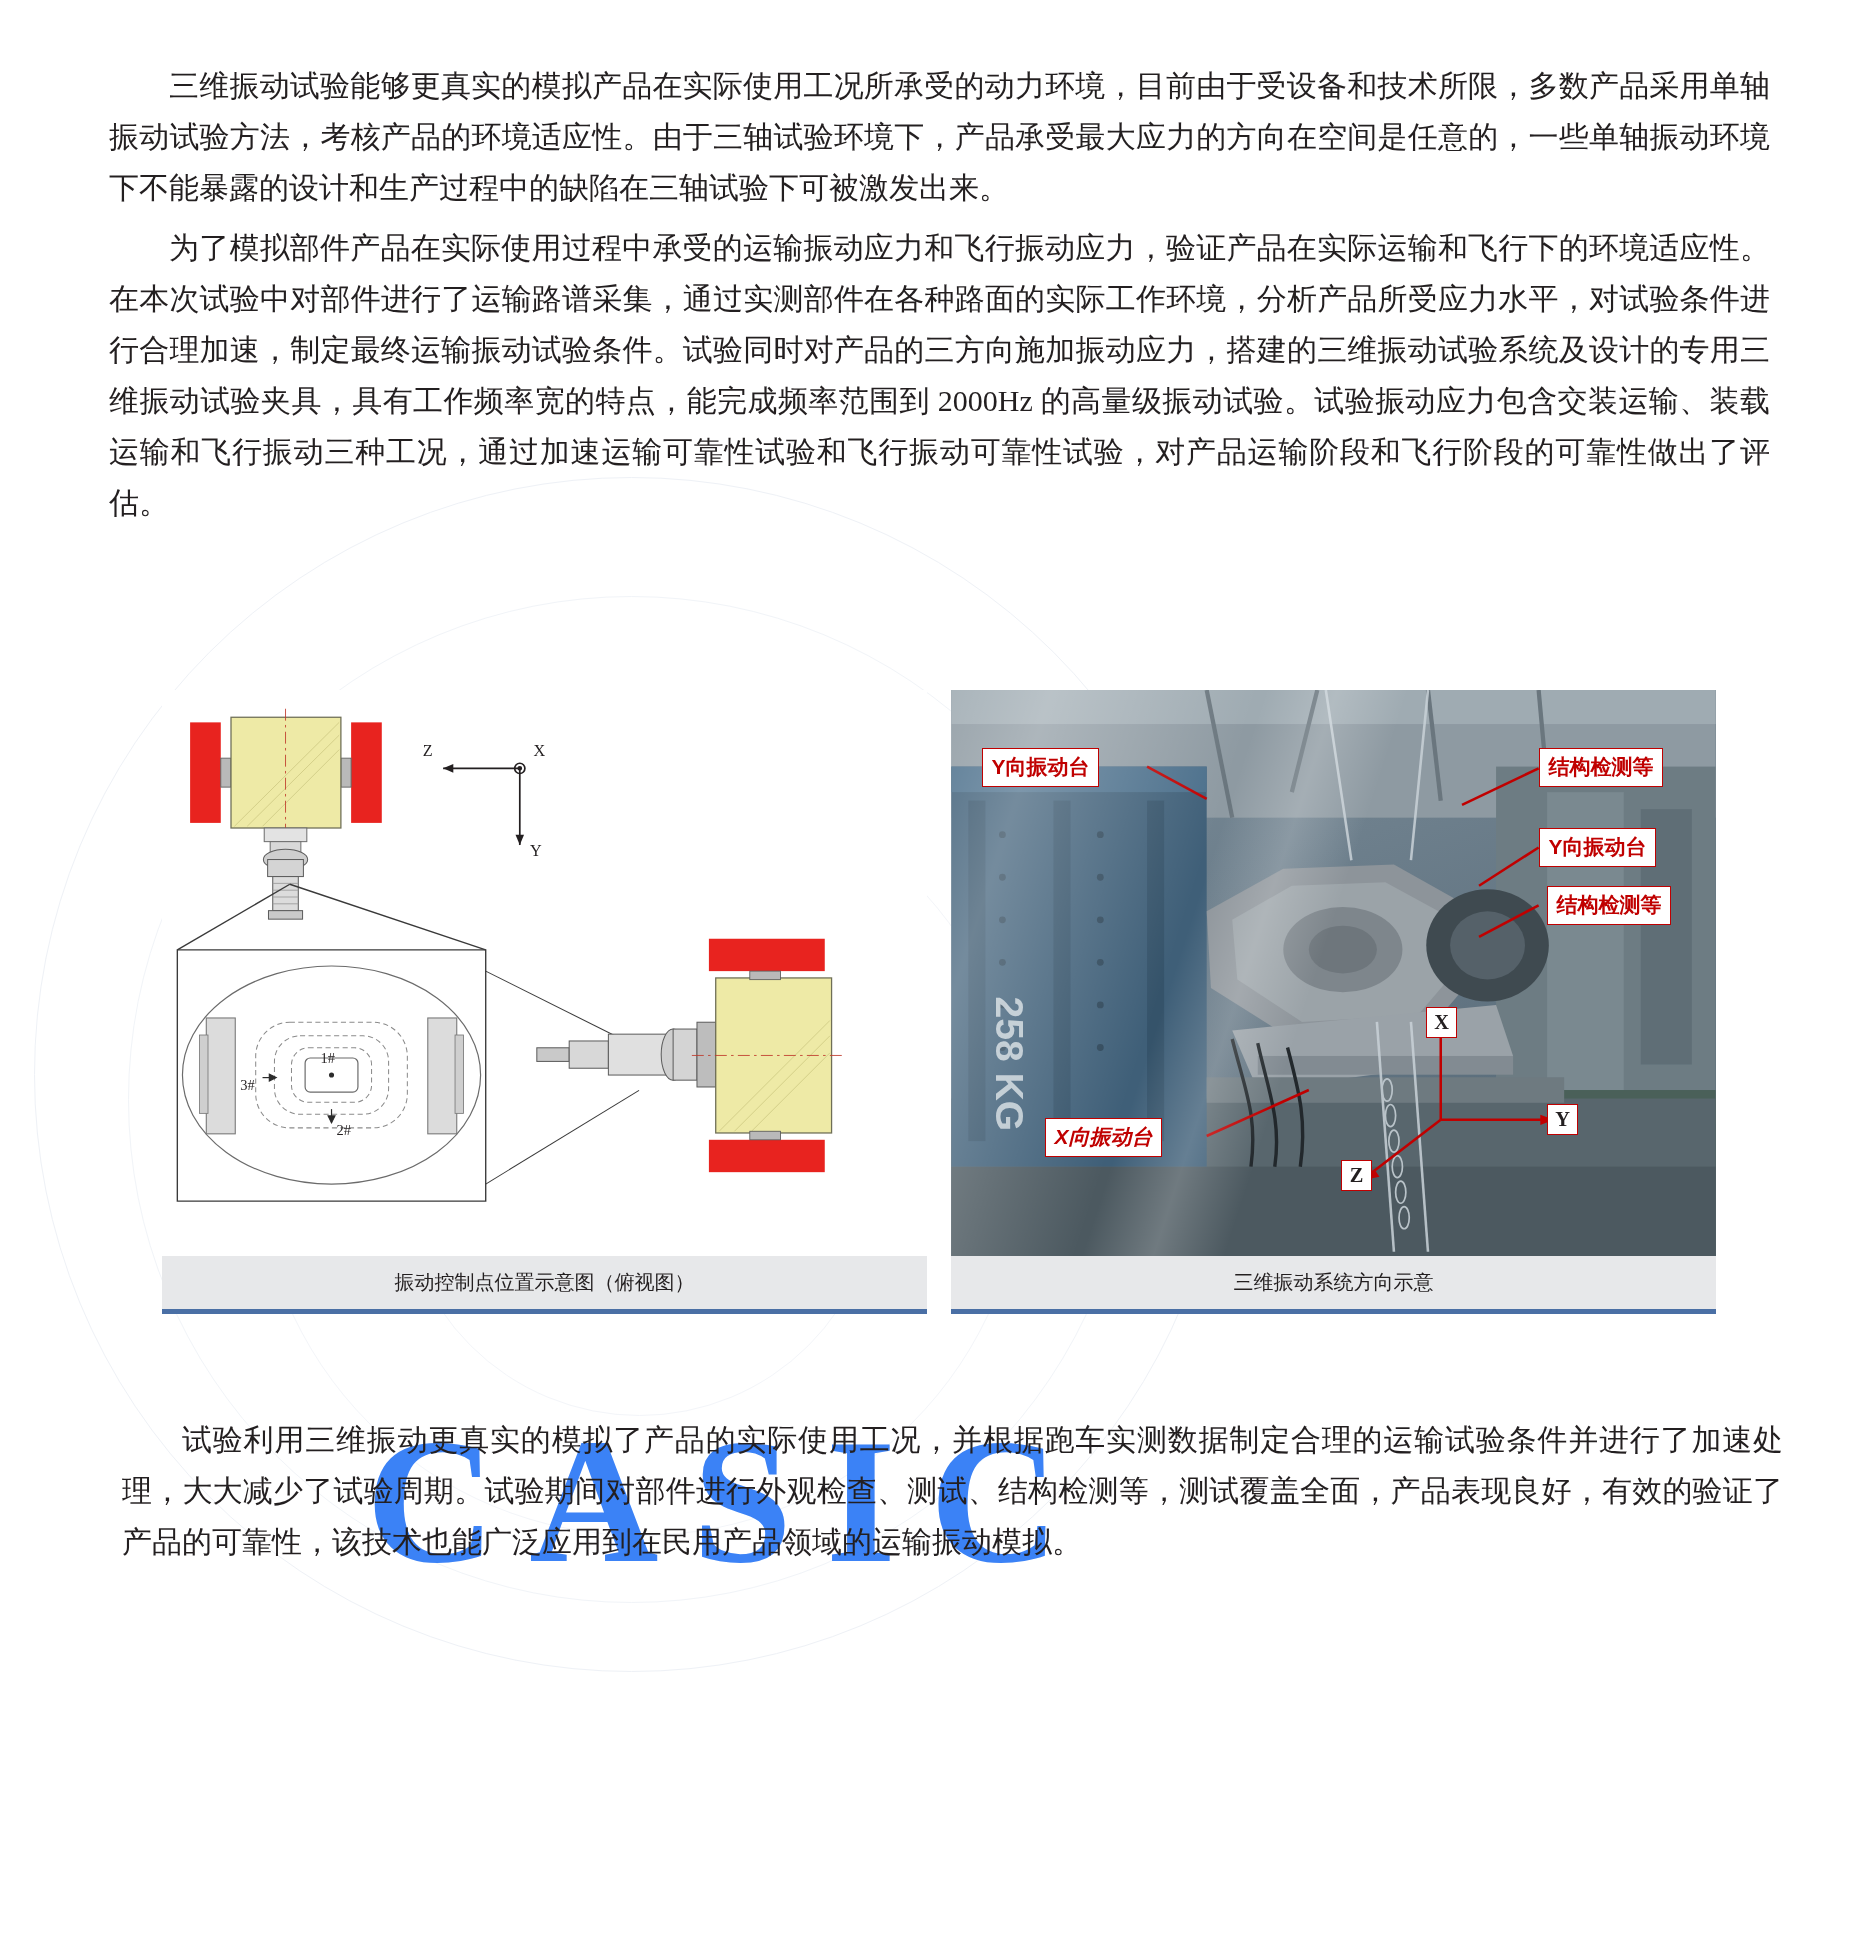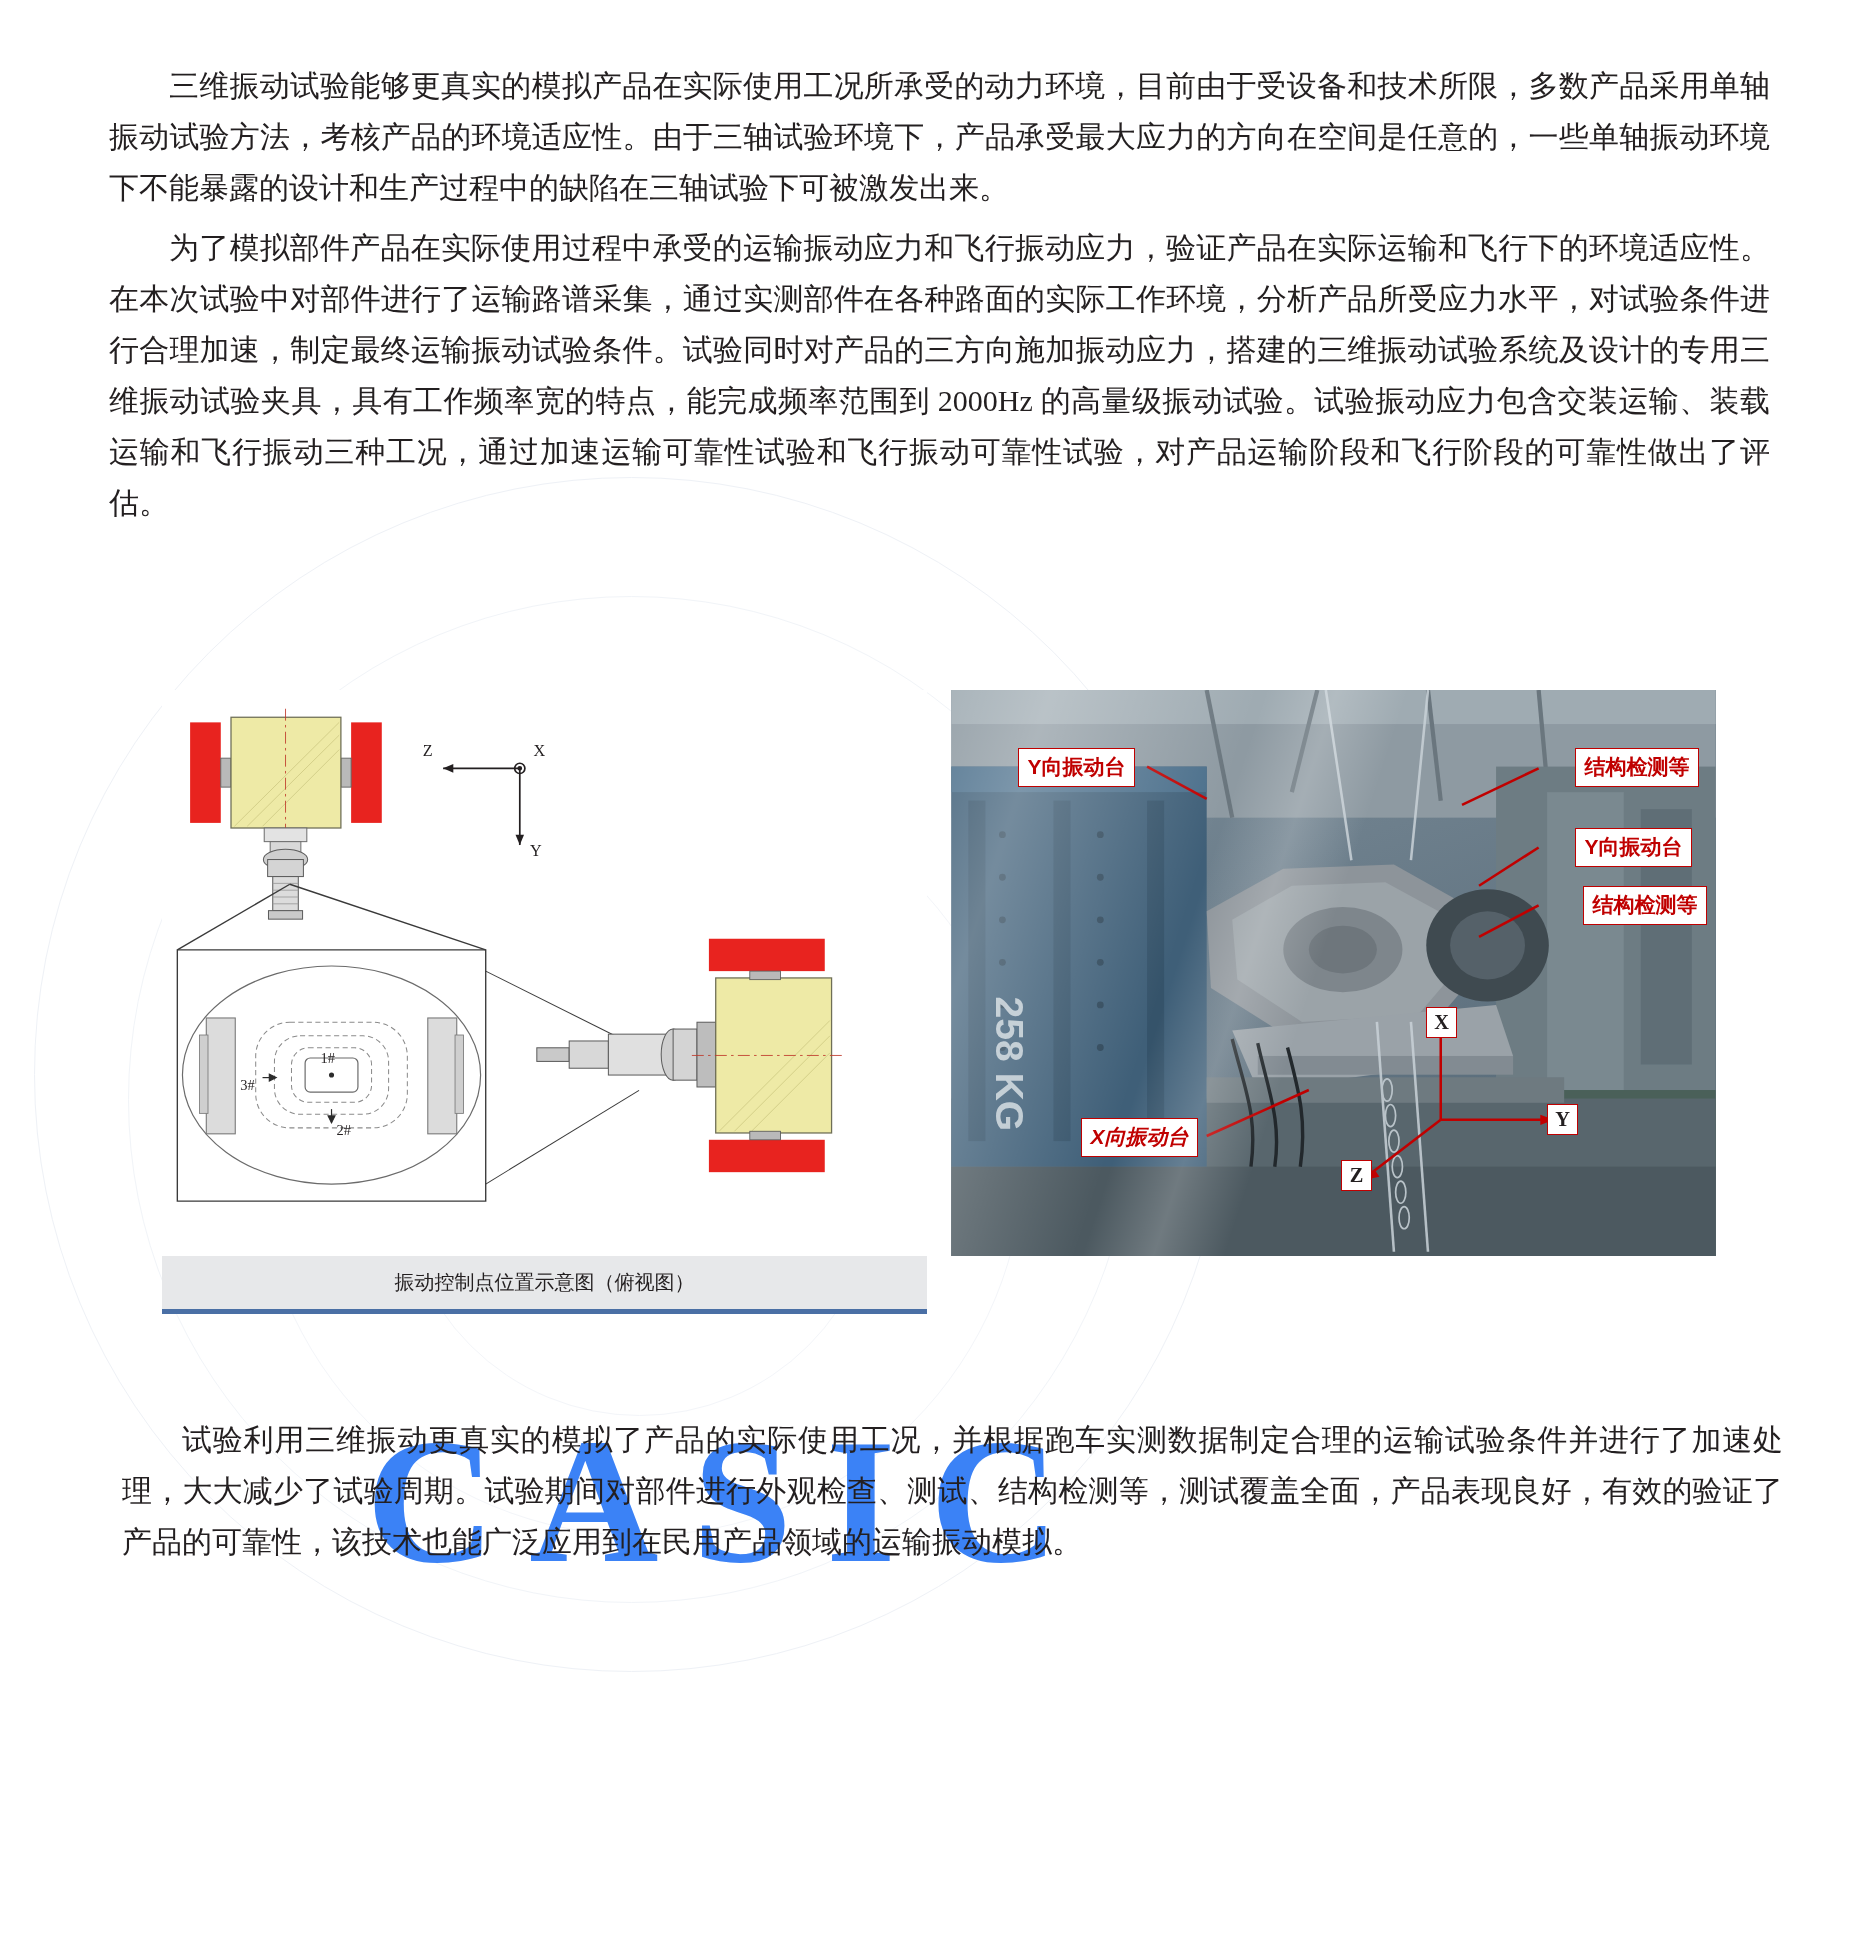--- a/index.html
+++ b/index.html
@@ -116,21 +116,20 @@
   .lbl {
     position: absolute;
     background: #ffffff;
     border: 1.7px solid #c00000;
     color: #c00000;
     font-weight: bold;
     font-size: 21px;
     padding: 4.3px 8.5px;
     white-space: nowrap;
     font-family: "Liberation Sans", "DejaVu Sans", sans-serif;
-    margin-left: 36px;
   }
   .axis-box {
     position: absolute;
     background: #ffffff;
     border: 1.7px solid #c00000;
     color: #231f20;
     font-weight: bold;
     font-size: 20.4px;
     width: 29px;
     height: 29px;
@@ -378,19 +377,20 @@
         <div class="lbl" style="left:588px; top:58px;">结构检测等</div>
         <div class="lbl" style="left:588px; top:138px;">Y向振动台</div>
         <div class="lbl" style="left:596px; top:196px;">结构检测等</div>
         <div class="lbl" style="left:94px; top:428px;font-style:italic;">X向振动台</div>
 
         <div class="axis-box" style="left:475px; top:317px;">X</div>
         <div class="axis-box" style="left:596px; top:414px;">Y</div>
         <div class="axis-box" style="left:390px; top:470px;">Z</div>
       </div>
     </div>
+    <div class="fig-caption">三维振动系统方向示意</div>
   </div>
 </div>
 
 <div class="bottom-content">
   <p class="para">试验利用三维振动更真实的模拟了产品的实际使用工况，并根据跑车实测数据制定合理的运输试验条件并进行了加速处理，大大减少了试验周期。试验期间对部件进行外观检查、测试、结构检测等，测试覆盖全面，产品表现良好，有效的验证了产品的可靠性，该技术也能广泛应用到在民用产品领域的运输振动模拟。</p>
 </div>
 
 
 </body></html>

